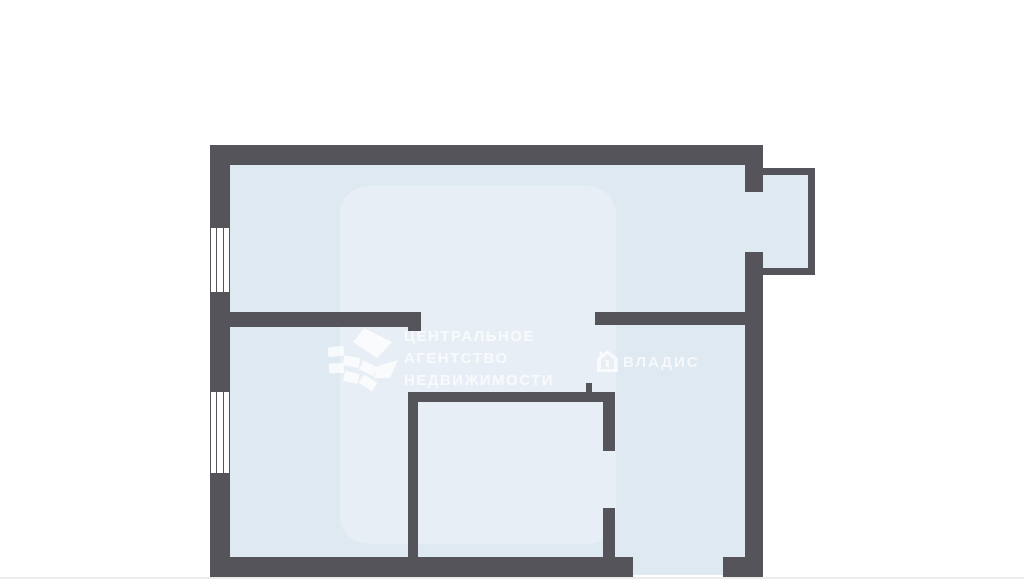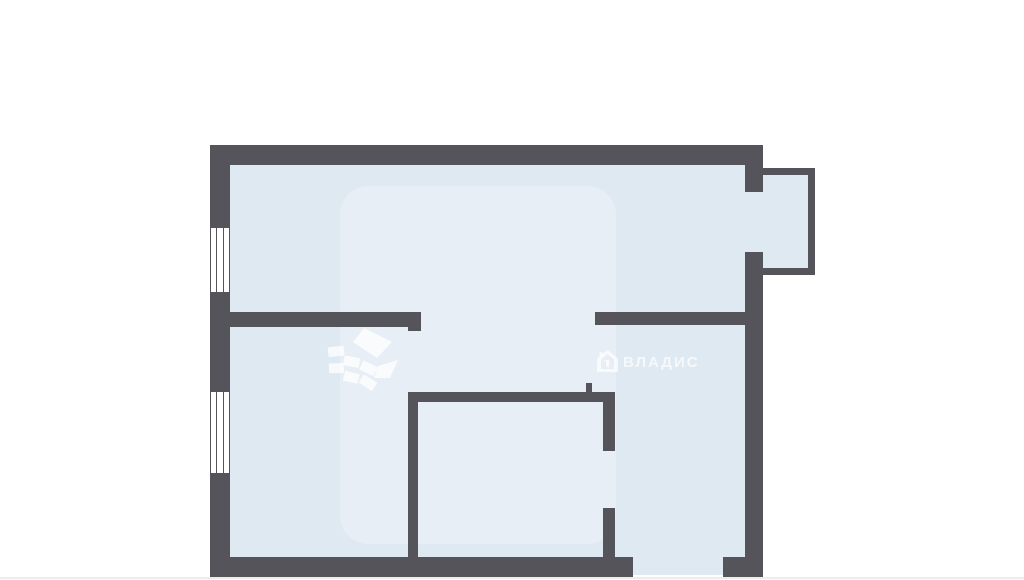--- a/index.html
+++ b/index.html
@@ -79,20 +79,25 @@
         <rect x="20" y="31" width="16" height="10" rx="1" transform="rotate(-8 28 36)"></rect>
         <rect x="38" y="32" width="16" height="10" rx="1" transform="rotate(8 46 37)"></rect>
         <rect x="8" y="42" width="15" height="10" rx="1" transform="rotate(-20 15 47)"></rect>
         <rect x="25" y="46" width="15" height="10" rx="1" transform="rotate(-4 32 51)"></rect>
         <rect x="42" y="46" width="16" height="10" rx="1" transform="rotate(14 50 51)"></rect>
       </g>
       <polygon points="56,38 76,32 68,50 52,50"></polygon>
     </g>
   </svg>
 
+  <div class="agency-text">
+    <div>ЦЕНТРАЛЬНОЕ</div>
+    <div>АГЕНТСТВО</div>
+    <div>НЕДВИЖИМОСТИ</div>
+  </div>
 
   <div class="vladis-wm">
     <svg width="21" height="22" viewBox="0 0 21 22">
       <path fill="rgba(255,255,255,0.72)" fill-rule="evenodd" d="M10.5 0 L21 8.5 V22 H0 V8.5 Z
            M10.5 4 L4 9.5 V19 H17 V9.5 Z
            M9 10 h3 v7 h-3 Z M9 10 l-2 2 v-2 Z"></path>
       <rect x="2.5" y="2" width="3" height="4" fill="rgba(255,255,255,0.72)"></rect>
     </svg>
     <span>ВЛАДИС</span>
   </div>

